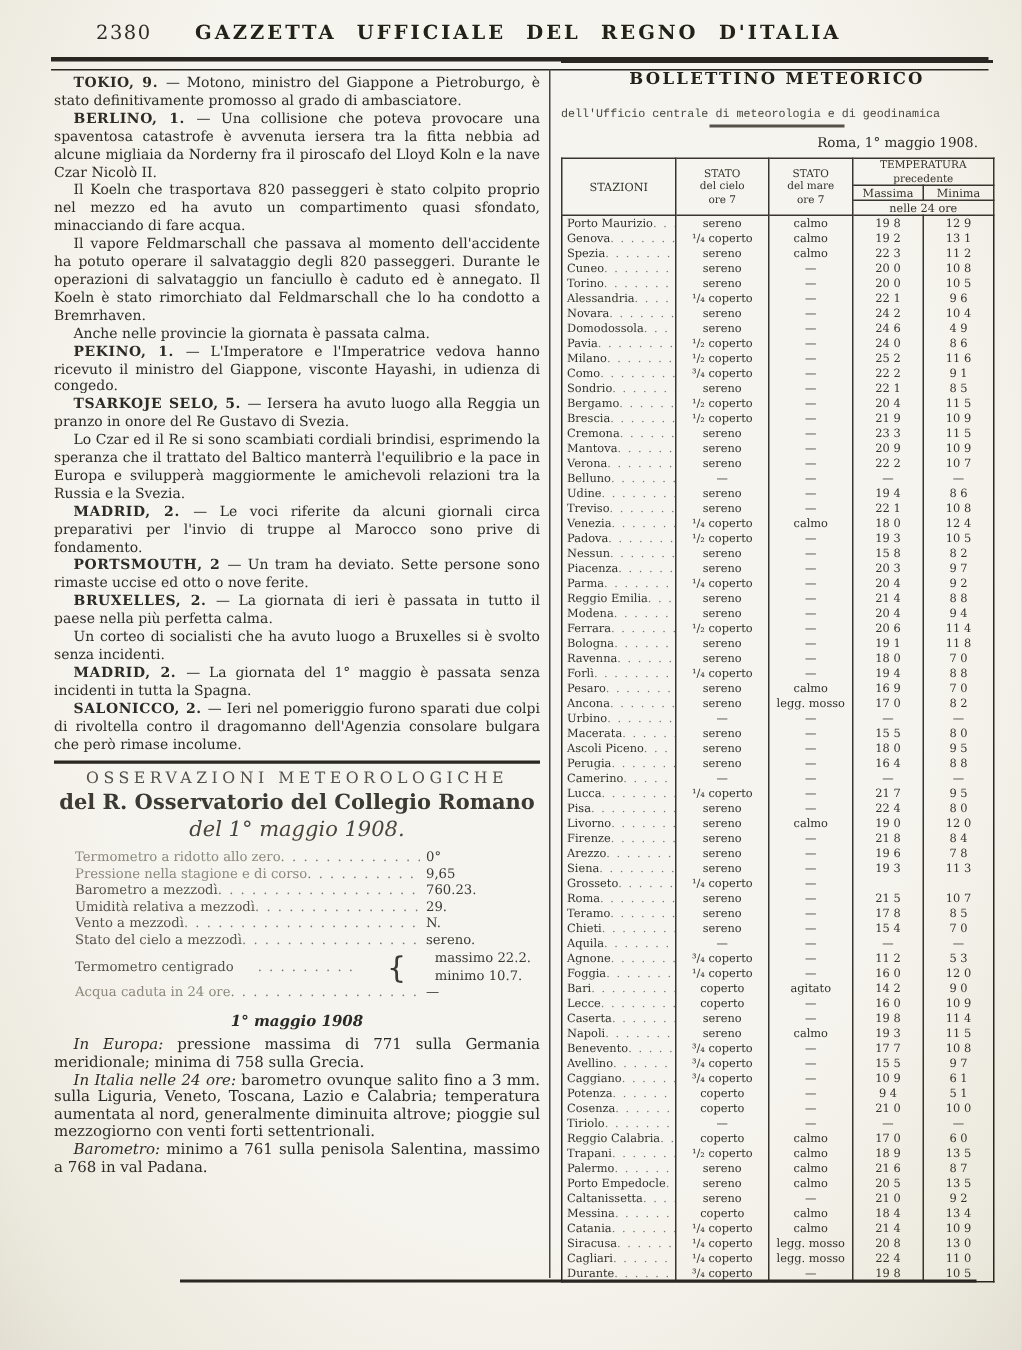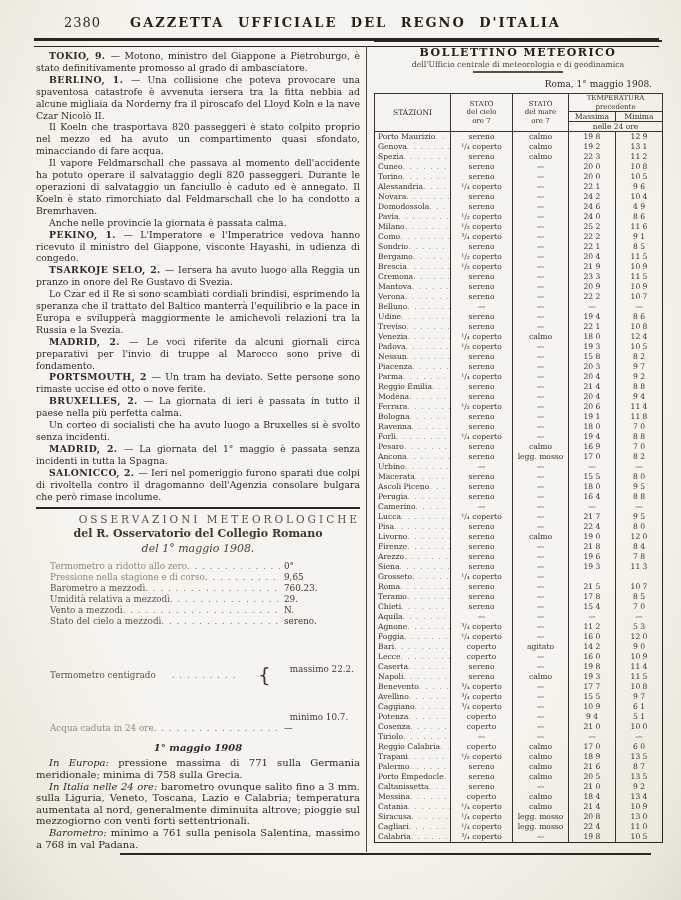--- a/index.html
+++ b/index.html
@@ -18,41 +18,41 @@
   .col-left{position:absolute;left:36px;top:50px;width:324px;}
   .divider{position:absolute;left:366px;top:46px;width:1px;height:806px;background:#4a463e;}
   .col-right{position:absolute;left:374px;top:40px;width:288px;}
   
   .article{margin:0;padding:0;font-size:9.3px;line-height:11.9px;text-align:justify;
            text-indent:13px;}
   .article .lead{font-weight:bold;letter-spacing:.4px;}
   
   .obs{margin-top:6px;border-top:1px solid #2a2722;padding-top:2px;position:relative;}
   .obs:before{content:"";display:block;border-top:2px solid #2a2722;margin-top:-4px;margin-bottom:4px;}
-  .obs-h1{text-align:right;font-size:10.5px;letter-spacing:3px;color:#55514a;margin:4px 0 2px;}
-  .obs-h2{text-align:center;font-size:11px;font-weight:bold;color:#3d3a33;margin:2px 0;}
-  .obs-h3{text-align:center;font-size:11px;font-style:italic;color:#4a463e;margin:2px 0 6px;}
+  .obs-h1{text-align:center;font-size:10.5px;letter-spacing:3px;color:#55514a;margin:4px 0 2px;}
+  .obs-h2{text-align:center;font-size:14px;font-weight:bold;color:#3d3a33;margin:2px 0;}
+  .obs-h3{text-align:center;font-size:14px;font-style:italic;color:#4a463e;margin:2px 0 6px;}
   .obs-item{display:flex;font-size:8.8px;line-height:11px;color:#57534b;padding:0 6px 0 14px;}
   .obs-item .lbl{white-space:nowrap;}
   .obs-item.faded{color:#8d887d;}
   .obs-item .val{white-space:nowrap;padding-left:4px;min-width:70px;color:#3d3a33;}
   .leader{flex:1;overflow:hidden;white-space:nowrap;color:#7a766c;}
   .leader:after{content:" . . . . . . . . . . . . . . . . . . . . . . . . . . . . . . . . . . . .";letter-spacing:1px;}
   .thermo{display:flex;font-size:8.8px;line-height:11px;color:#57534b;padding:0 6px 0 14px;align-items:center;gap:16px;}
   .thermo .brace{font-size:20px;color:#3d3a33;padding:0 3px;font-family:"DejaVu Sans",sans-serif;}
   .thermo .vals{color:#3d3a33;}
-  .thermo .vals div{line-height:12px;margin-top:36px;}
+  .thermo .vals div{line-height:12px;}
   
   .fc-head{text-align:center;font-size:10px;font-weight:bold;font-style:italic;margin:8px 0 4px;}
   .fc-p{margin:0;font-size:10px;line-height:11.6px;text-align:justify;text-indent:13px;}
   .fc-p .flead{font-style:italic;}
   
   .bul-title{text-align:center;font-size:11px;font-weight:bold;letter-spacing:1.5px;color:#242119;
              border-top:2px solid #2a2722;padding-top:4px;}
-  .bul-sub{text-align:center;font-size:7.8px;color:#4a463e;margin-top:1px;}
+  .bul-sub{text-align:left;font-size:7.8px;color:#4a463e;margin-top:14px;font-family:Liberation Mono, monospace;}
   .bul-sub-rule{width:90px;margin:2px auto 0;border-top:2px solid #55514a;}
   .bul-date{text-align:right;font-size:9px;padding:6px 10px 4px 0;}
   table.met{border-collapse:collapse;width:288px;table-layout:fixed;
             border:1.5px solid #2a2722;}
   table.met th, table.met td{font-weight:normal;padding:0;font-size:7.6px;line-height:10px;
             color:#34312a;overflow:hidden;white-space:nowrap;}
   table.met thead th{border:1px solid #3a362f;text-align:center;font-size:7.5px;line-height:9px;}
   table.met thead .grp{border-bottom:1px solid #3a362f;}
   table.met thead .sub{border-top:none;}
   col.c-st{width:76px;} col.c-sky{width:62px;} col.c-sea{width:56px;}
@@ -83,21 +83,21 @@
   <div class="toprule"></div>
 
   <div class="col-left">
     <div id="articles">
         <p class="article"><span class="lead">TOKIO, 9. </span>— Motono, ministro del Giappone a Pietroburgo, è stato definitivamente promosso al grado di ambasciatore.</p>
         <p class="article"><span class="lead">BERLINO, 1. </span>— Una collisione che poteva provocare una spaventosa catastrofe è avvenuta iersera tra la fitta nebbia ad alcune migliaia da Norderny fra il piroscafo del Lloyd Koln e la nave Czar Nicolò II.</p>
         <p class="article">Il Koeln che trasportava 820 passeggeri è stato colpito proprio nel mezzo ed ha avuto un compartimento quasi sfondato, minacciando di fare acqua.</p>
         <p class="article">Il vapore Feldmarschall che passava al momento dell'accidente ha potuto operare il salvataggio degli 820 passeggeri. Durante le operazioni di salvataggio un fanciullo è caduto ed è annegato. Il Koeln è stato rimorchiato dal Feldmarschall che lo ha condotto a Bremrhaven.</p>
         <p class="article">Anche nelle provincie la giornata è passata calma.</p>
         <p class="article"><span class="lead">PEKINO, 1. </span>— L'Imperatore e l'Imperatrice vedova hanno ricevuto il ministro del Giappone, visconte Hayashi, in udienza di congedo.</p>
-        <p class="article"><span class="lead">TSARKOJE SELO, 2. </span>— Iersera ha avuto luogo alla Reggia un pranzo in onore del Re Gustavo di Svezia.</p>
+        <p class="article"><span class="lead">TSARKOJE SELO, 5. </span>— Iersera ha avuto luogo alla Reggia un pranzo in onore del Re Gustavo di Svezia.</p>
         <p class="article">Lo Czar ed il Re si sono scambiati cordiali brindisi, esprimendo la speranza che il trattato del Baltico manterrà l'equilibrio e la pace in Europa e svilupperà maggiormente le amichevoli relazioni tra la Russia e la Svezia.</p>
         <p class="article"><span class="lead">MADRID, 2. </span>— Le voci riferite da alcuni giornali circa preparativi per l'invio di truppe al Marocco sono prive di fondamento.</p>
         <p class="article"><span class="lead">PORTSMOUTH, 2 </span>— Un tram ha deviato. Sette persone sono rimaste uccise ed otto o nove ferite.</p>
         <p class="article"><span class="lead">BRUXELLES, 2. </span>— La giornata di ieri è passata in tutto il paese nella più perfetta calma.</p>
         <p class="article">Un corteo di socialisti che ha avuto luogo a Bruxelles si è svolto senza incidenti.</p>
         <p class="article"><span class="lead">MADRID, 2. </span>— La giornata del 1° maggio è passata senza incidenti in tutta la Spagna.</p>
         <p class="article"><span class="lead">SALONICCO, 2. </span>— Ieri nel pomeriggio furono sparati due colpi di rivoltella contro il dragomanno dell'Agenzia consolare bulgara che però rimase incolume.</p>
       </div>
 
     <div class="obs">
@@ -1045,21 +1045,21 @@
               </span>
             </td>
             <td>¹/₄ coperto</td>
             <td>legg. mosso</td>
             <td>22 4</td>
             <td>11 0</td>
           </tr>
           <tr>
             <td>
               <span class="stcell">
-                <span class="nm">Calabria</span>
+                <span class="nm">Durante</span>
                 <span class="leader"></span>
               </span>
             </td>
             <td>³/₄ coperto</td>
             <td>—</td>
             <td>19 8</td>
             <td>10 5</td>
           </tr>
         </tbody>
     </table>

